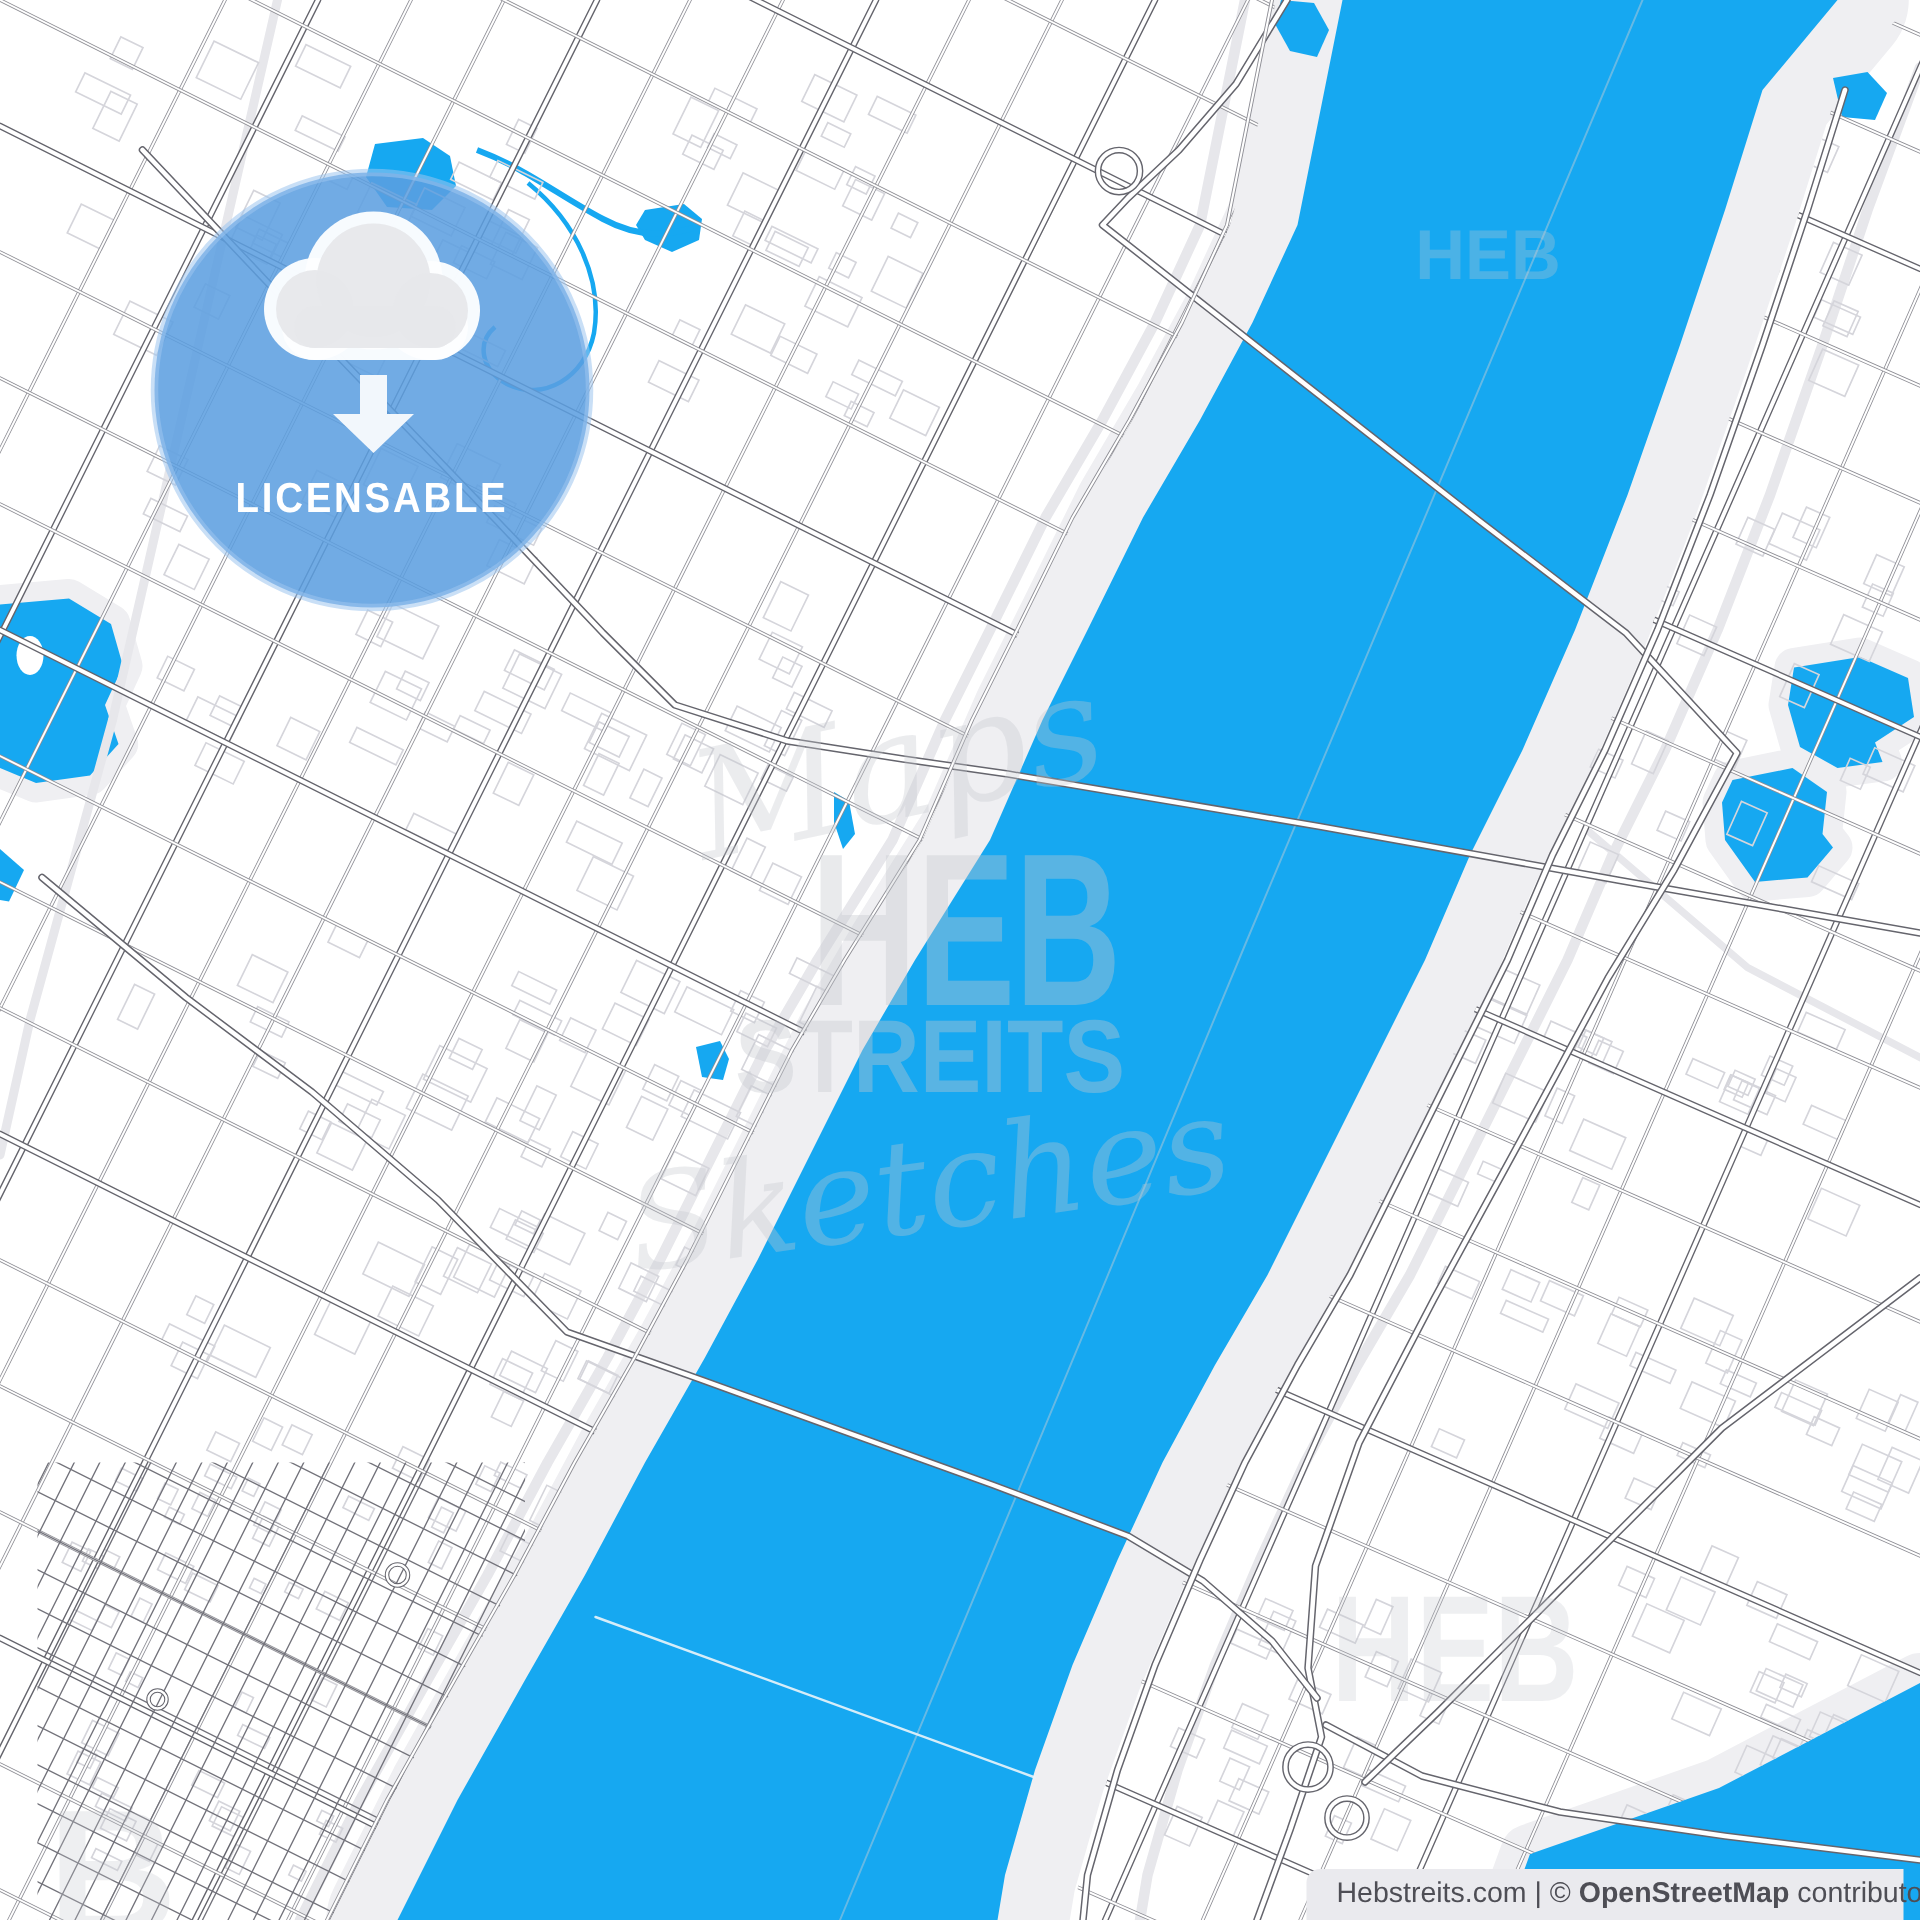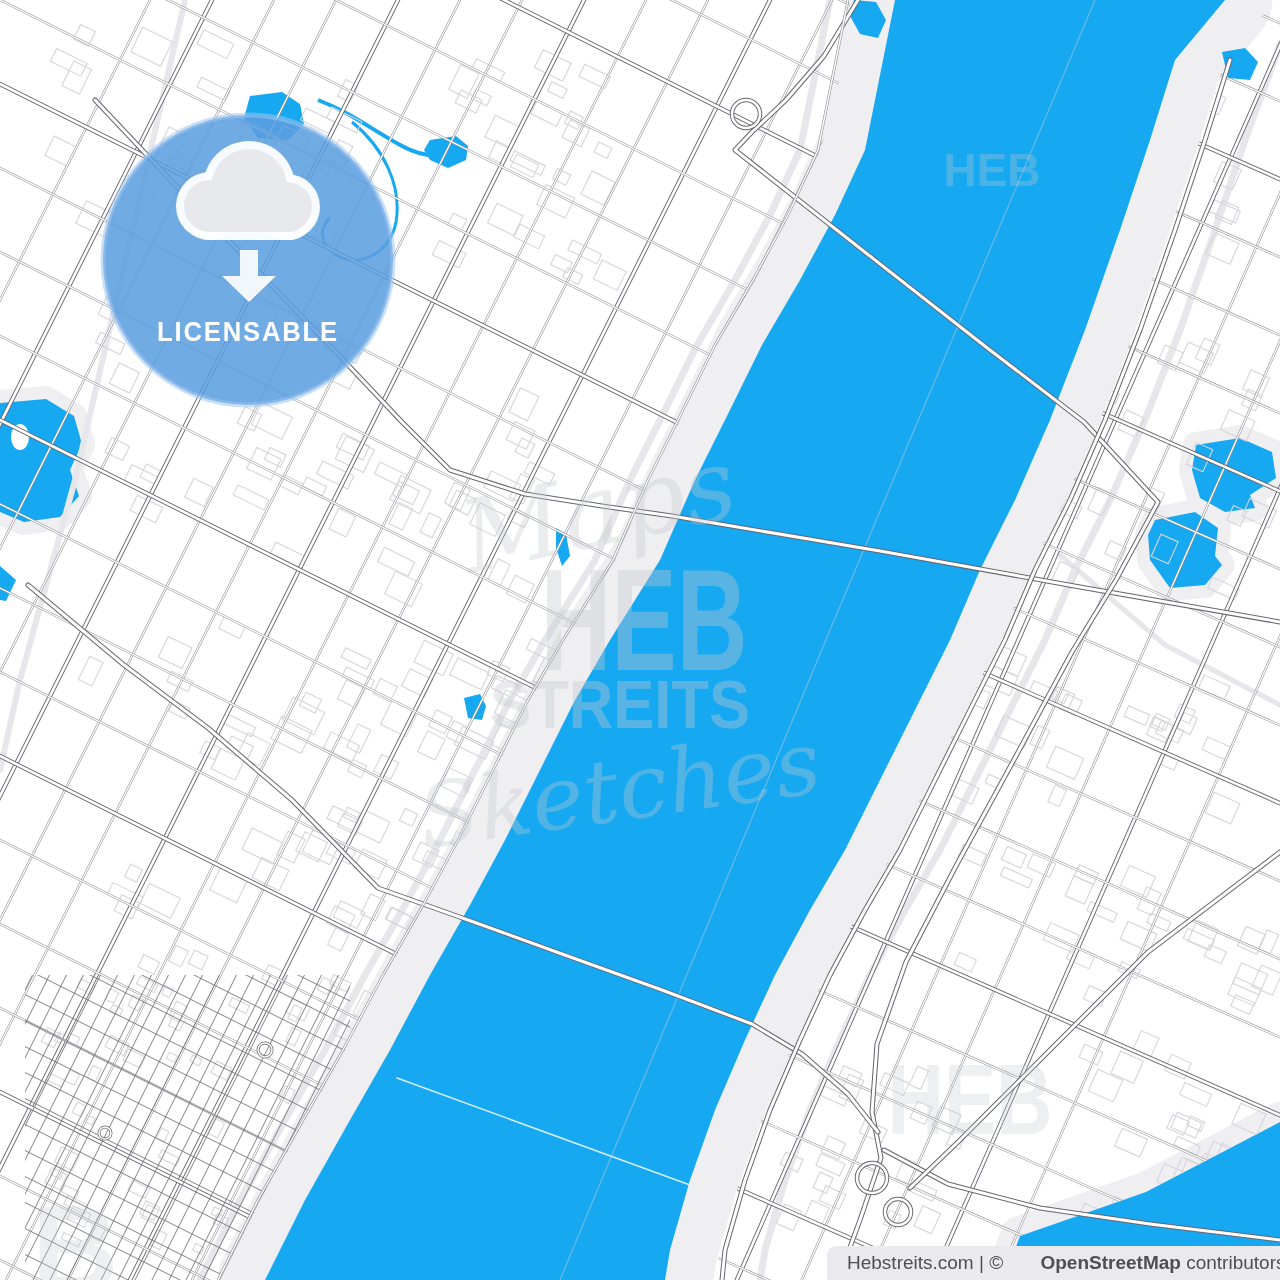--- a/index.html
+++ b/index.html
@@ -14,25 +14,25 @@
   .arrow{fill:var(--icon_white);}
   .badge-label{fill:var(--badge_text);font-family:"Liberation Sans",sans-serif;font-weight:bold;
                font-size:28px;letter-spacing:2px;}
 
   
   .wm{fill:var(--watermark);}
   .wm-sans{font-family:"Liberation Sans",sans-serif;font-weight:bold;}
   .wm-script{font-family:"DejaVu Serif",serif;font-style:italic;}
 
   
-  #attribution{position:absolute;right:0;bottom:0;width:453px;height:34px;
+  #attribution{position:absolute;right:11px;bottom:0;width:398px;height:34px;
     background:var(--attribution_bg);border-top-left-radius:9px;
     display:flex;align-items:center;padding-left:20px;box-sizing:border-box;
     font-size:19px;color:var(--attribution_text);white-space:pre;}
-  #attribution b{font-weight:bold;margin-left:32px;}
+  #attribution b{font-weight:bold;}
 </style>
 </head>
 <body>
 
 <div id="stage">
   <svg id="map" viewBox="0 0 1280 1280">
     <defs>
       <clipPath id="clipWest">
         <polygon points="0,0 850,0 845,60 820,150 790,215 755,280 717,345 680,420 650,480 615,560 565,640 530,700 495,770 460,840 425,905 385,975 345,1050 305,1120 260,1200 220,1280 0,1280"></polygon>
       </clipPath>

